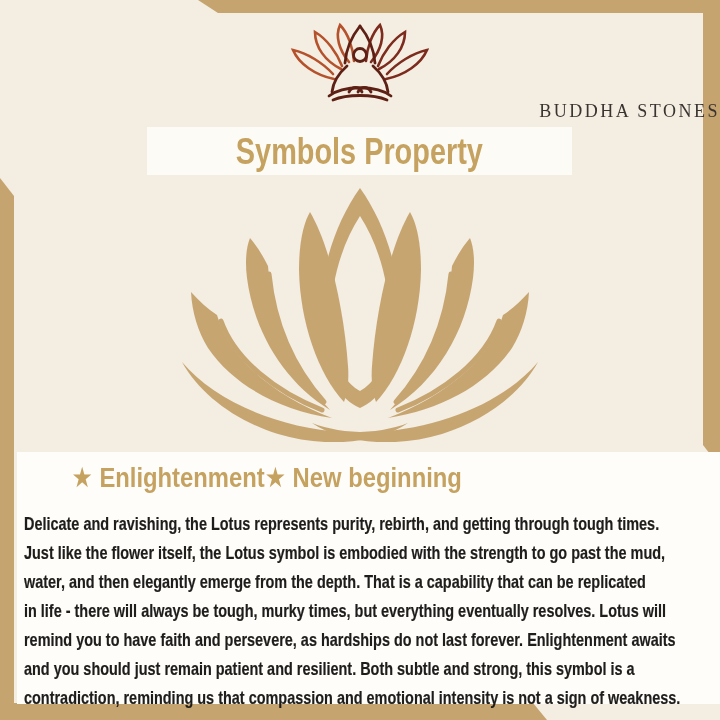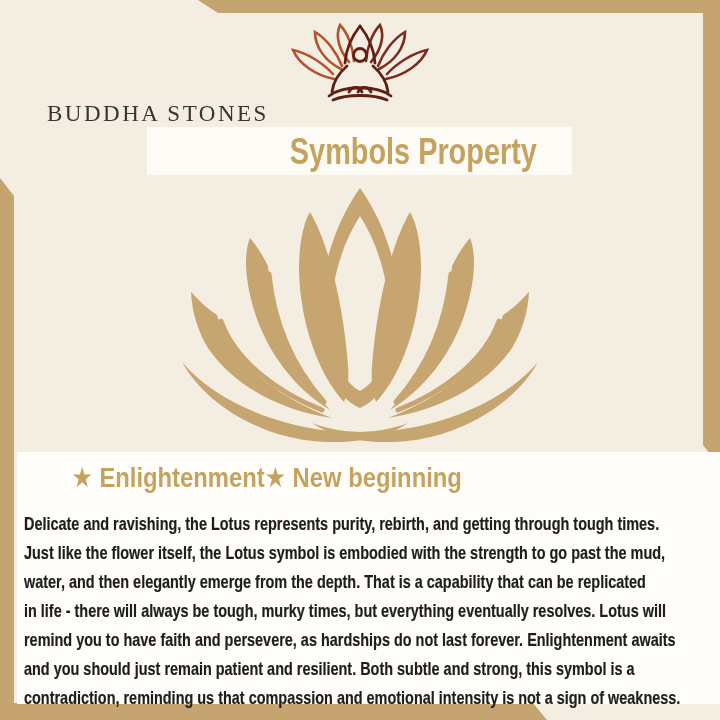--- a/index.html
+++ b/index.html
@@ -15,27 +15,27 @@
     font-family:"Liberation Sans","DejaVu Sans",sans-serif;
   }
   .band{position:absolute; inset:0; background:var(--tan);}
   .band.top   {clip-path:polygon(198px 0,720px 0,720px 13px,218px 13px);}
   .band.right {clip-path:polygon(703px 0,720px 0,720px 467px,703px 445px);}
   .band.left  {clip-path:polygon(0 178px,14px 196px,14px 720px,0 720px);}
   .band.bottom{clip-path:polygon(0 703px,533px 703px,547px 720px,0 720px);}
 
   .logo{position:absolute; left:285px; top:22px; width:150px; height:82px;}
   .brand{
-    position:absolute; left:0; right:0; top:101px; text-align:left;
+    position:absolute; left:0; right:0; top:101px; text-align:right;
     font-family:"Liberation Serif","DejaVu Serif",serif;
-    font-size:23px; letter-spacing:2.5px; color:var(--brand-ink);margin-left:47px;
+    font-size:18px; letter-spacing:2.5px; color:var(--brand-ink);margin-left:47px;
   }
   .title-band{
     position:absolute; left:147px; top:127px; width:425px; height:48px;
-    background:var(--white-band); text-align:right; line-height:49px;
+    background:var(--white-band); text-align:center; line-height:49px;
   }
   .title-band .t{
     display:inline-block; transform:scaleX(.78); transform-origin:50% 50%;
     font-weight:bold; font-size:37px; color:var(--gold); white-space:nowrap;
   }
   .lotus{position:absolute; left:170px; top:182px; width:380px; height:260px;}
 
   .section-banner{
     position:absolute; left:14px; top:408px; width:212px; height:30px;
     background:var(--tan);

